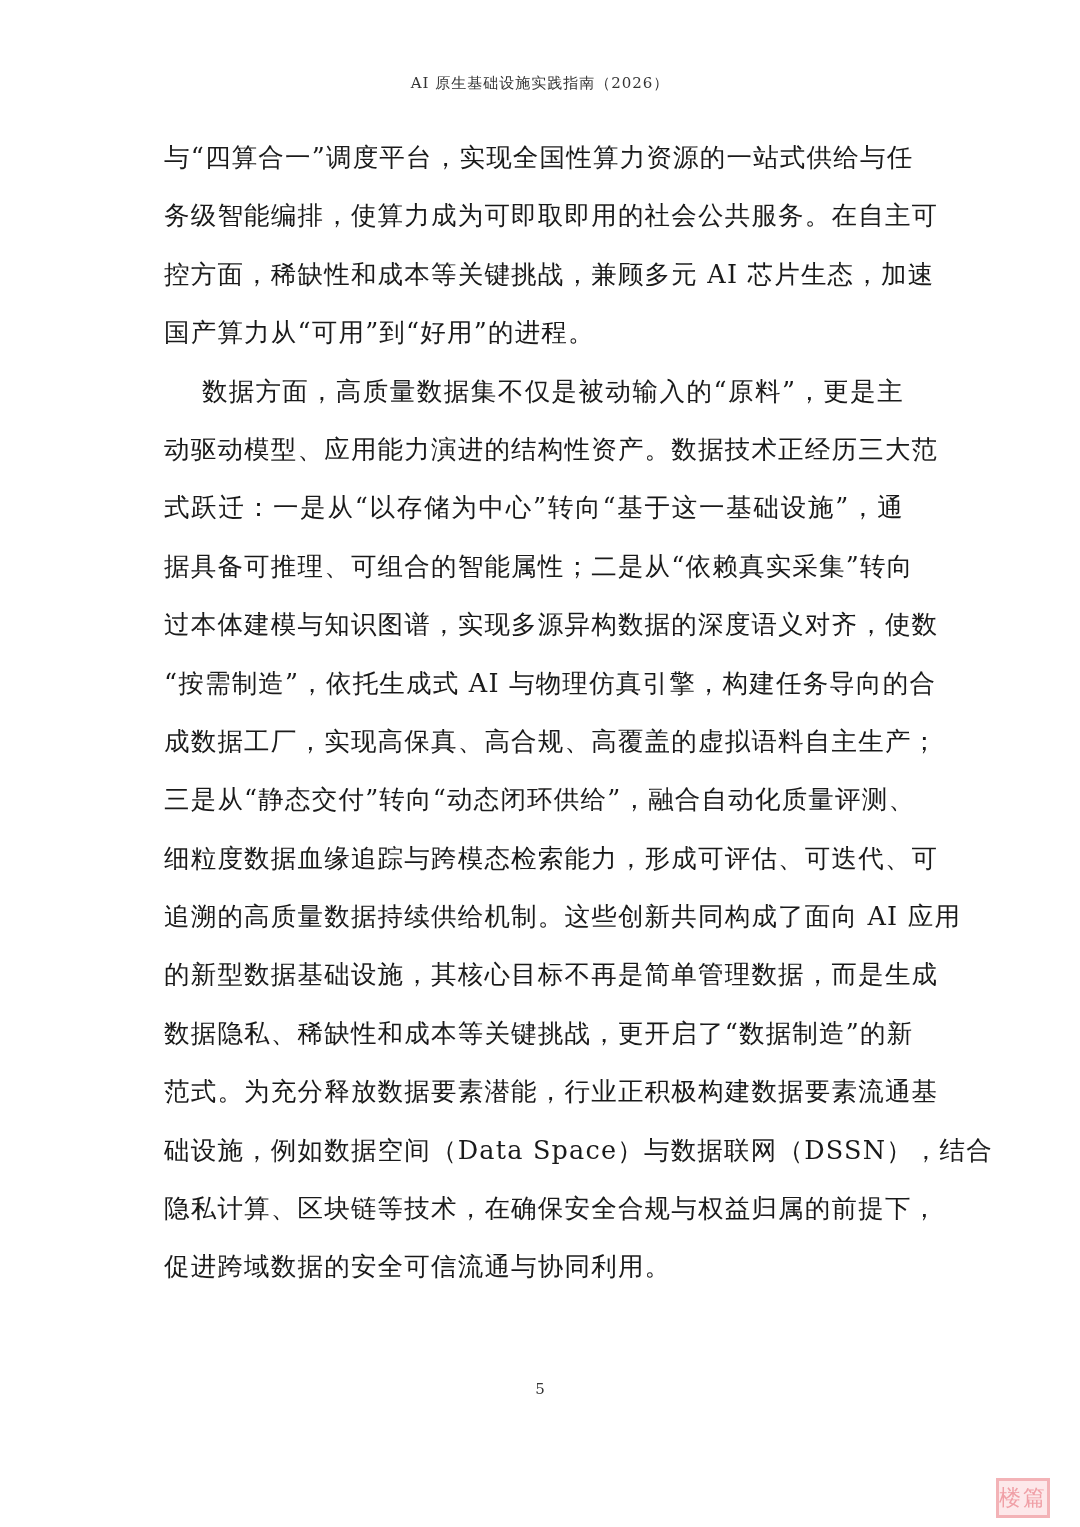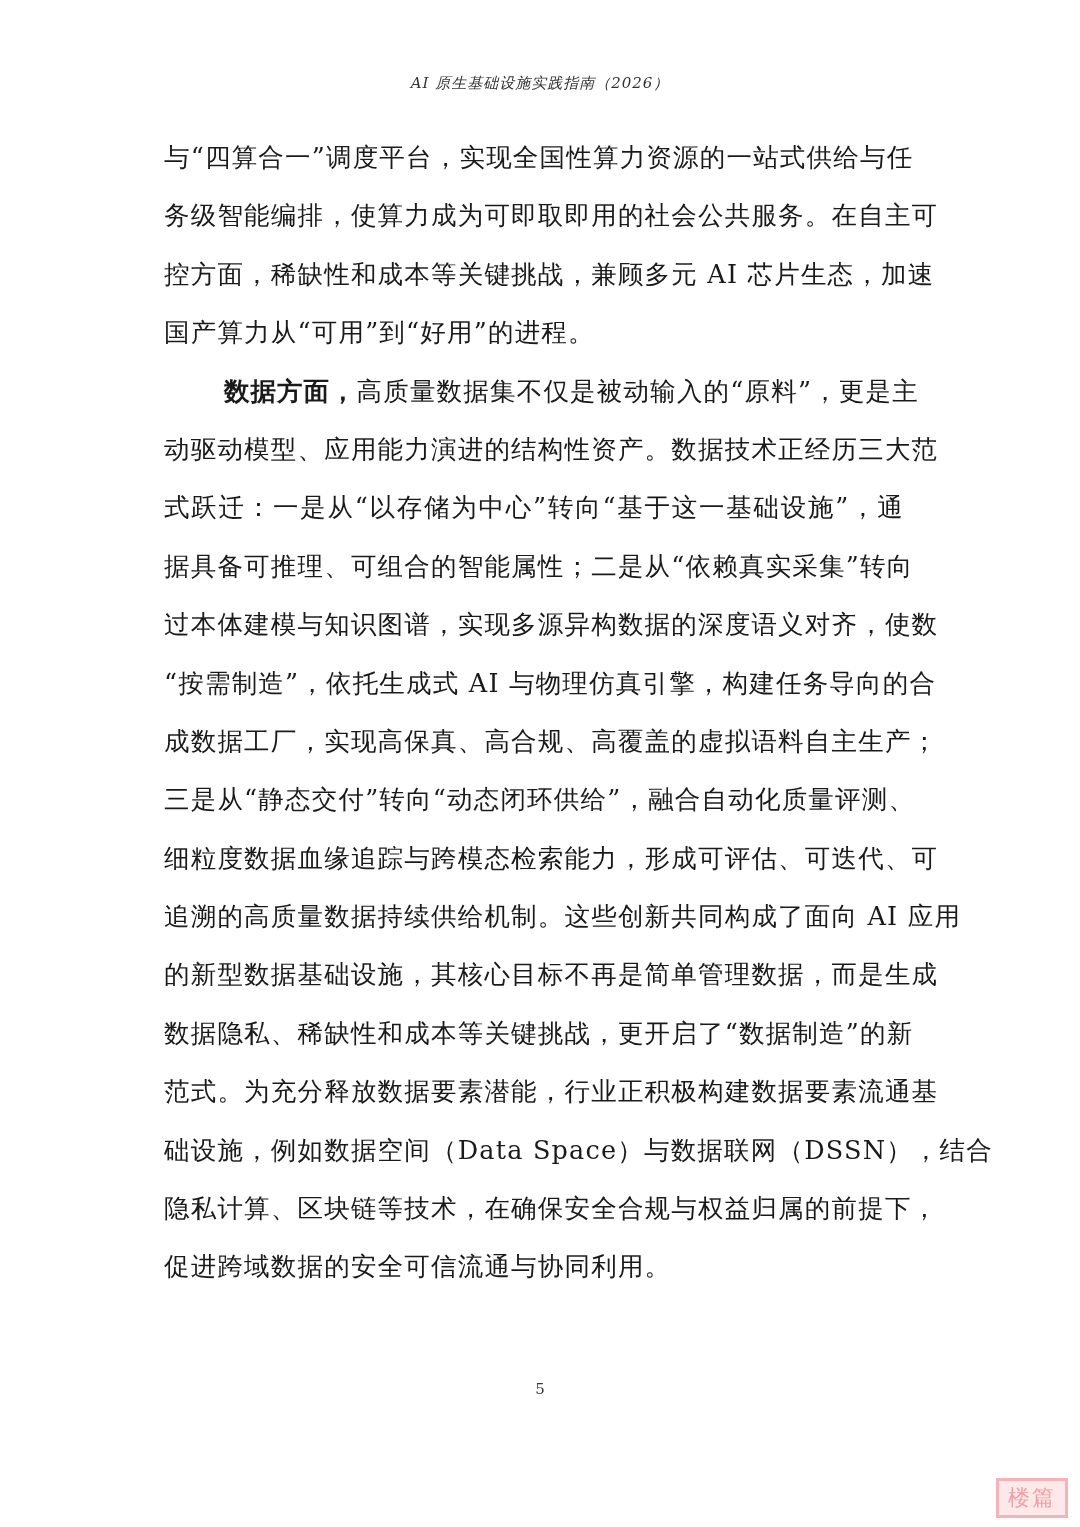--- a/index.html
+++ b/index.html
@@ -17,21 +17,20 @@
     }
     .running-header {
       position: absolute;
       top: 74px;
       left: 0;
       width: 1080px;
       text-align: center;
       font-size: 15px;
       letter-spacing: 1px;
       color: #333;
-      font-style: italic;
     }
     .body-text {
       position: absolute;
       left: 164px;
       top: 128px;
       width: 740px;
     }
     .line {
       height: 58.4px;
       line-height: 58.4px;
@@ -41,38 +40,37 @@
       text-align: justify;
       text-align-last: justify;
     }
     .line.last {
       text-align-last: left;
     }
     .line.indent {
       padding-left: 38px;
     }
     .lead-bold {
-      font-weight: bold;
+      font-weight: normal;
       letter-spacing: 1px;
-      margin-left: 22px;
     }
     .page-number {
       position: absolute;
       top: 1380px;
       left: 0;
       width: 1080px;
       text-align: center;
       font-size: 15px;
       color: #333;
     }
     .watermark-stamp {
       position: absolute;
       left: 996px;
       top: 1478px;
-      width: 72px;
+      width: 54px;
       height: 40px;
       border: 3px solid #f2a6ab;
       background: #fde5e7;
       display: flex;
       align-items: center;
       justify-content: center;
       color: #ee8f97;
       font-size: 22px;
       font-family: "DejaVu Sans", sans-serif;
       letter-spacing: 2px;

